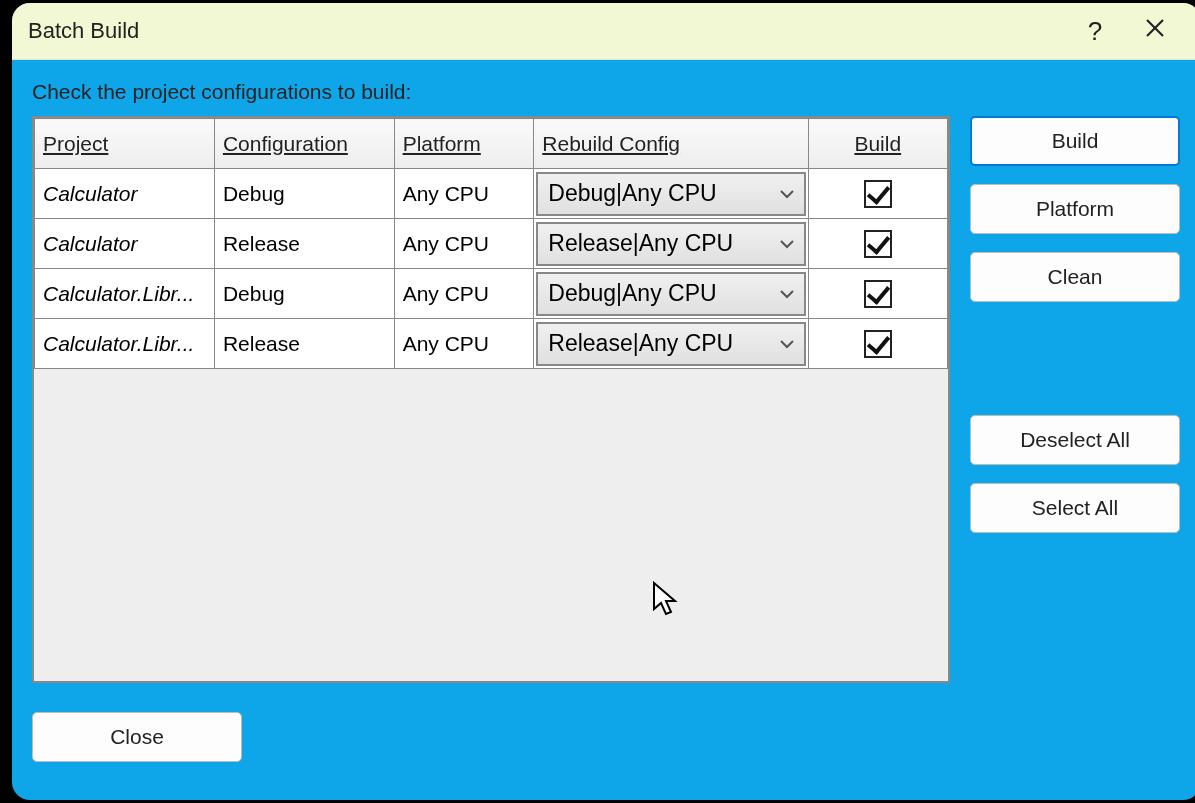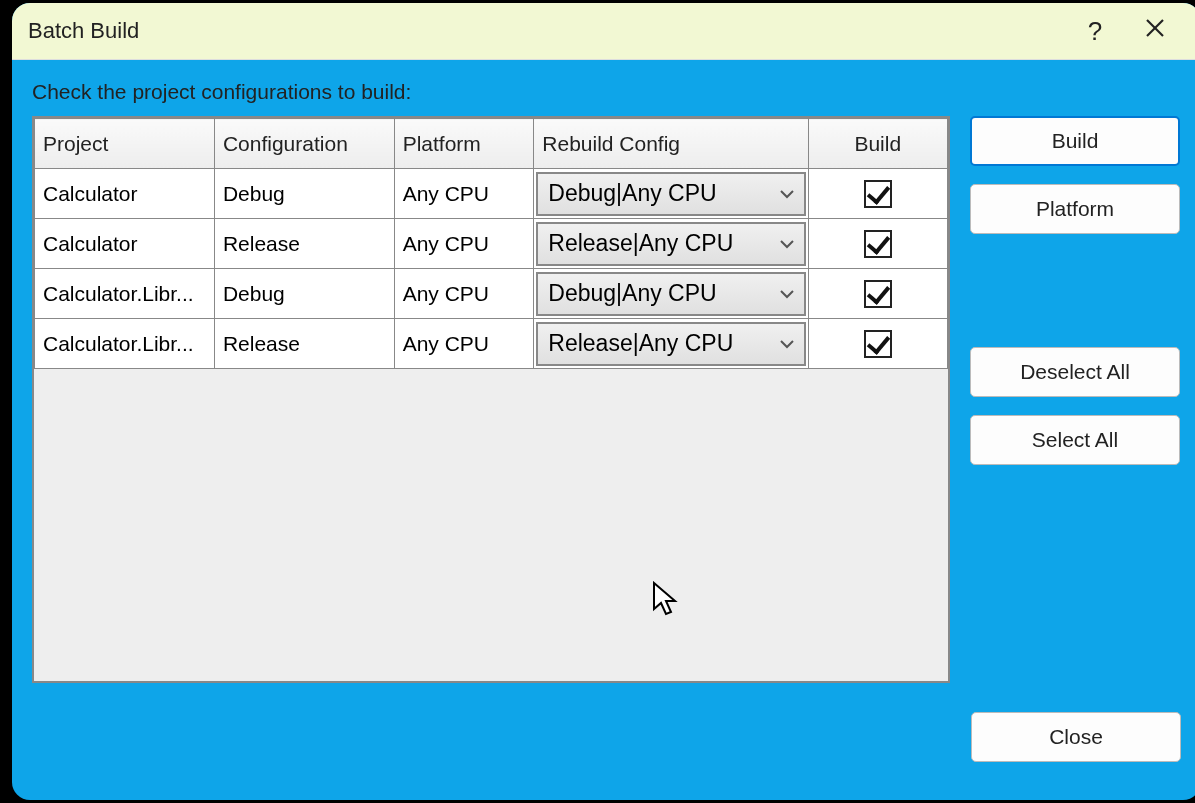--- a/index.html
+++ b/index.html
@@ -86,20 +86,21 @@
       padding: 6px 8px;
       font-weight: normal;
       font-size: 21px;
       height: 50px;
       vertical-align: middle;
       background: #fff;
     }
     th {
       background: linear-gradient(to bottom, #fafafa, #ededed);
       color: #222;
+      text-decoration: underline;
     }
     .col-project { width: 180px; }
     .col-config { width: 180px; }
     .col-platform { width: 140px; }
     .col-solution { width: 275px; }
     .col-build { width: 140px; text-align: center;}
     td.cell-solution {
       padding: 2px;
     }
     .dropdown {
@@ -144,20 +145,21 @@
       border: solid #111;
       border-width: 0 4px 4px 0;
       transform: rotate(40deg);
     }
     .ellipsis {
       white-space: nowrap;
       overflow: hidden;
       text-overflow: ellipsis;
       max-width: 170px;
       display: block;
+      font-style: italic;
     }
     .sidebar {
       width: 210px;
       display: flex;
       flex-direction: column;
     }
     .btn {
       width: 210px;
       height: 50px;
       border: 1.5px solid #bbb;
@@ -172,21 +174,20 @@
       margin-bottom: 18px;
     }
     .btn.primary {
       border: 2px solid #0078d4;
     }
     .sidebar-spacer {
       height: 95px;
     }
     .footer {
       display: flex;
-      justify-content: flex-end;
       padding-top: 20px;
     }
     .cursor {
       position: absolute;
       left: 640px;
       top: 578px;
       pointer-events: none;
     }
   </style>
 </head>
@@ -288,20 +289,21 @@
                 </td>
                 <td class="col-build cell-build"><span class="checkbox checked"></span></td>
               </tr>
             </tbody>
         </table>
       </div>
 
       <div class="sidebar">
         <div class="btn primary">Build</div>
         <div class="btn">Platform</div>
+        <div class="btn">Clean</div>
         <div class="sidebar-spacer"></div>
         <div class="btn">Deselect All</div>
         <div class="btn">Select All</div>
       </div>
     </div>
 
     <div class="footer">
       <div class="btn">Close</div>
     </div>
   </div>

